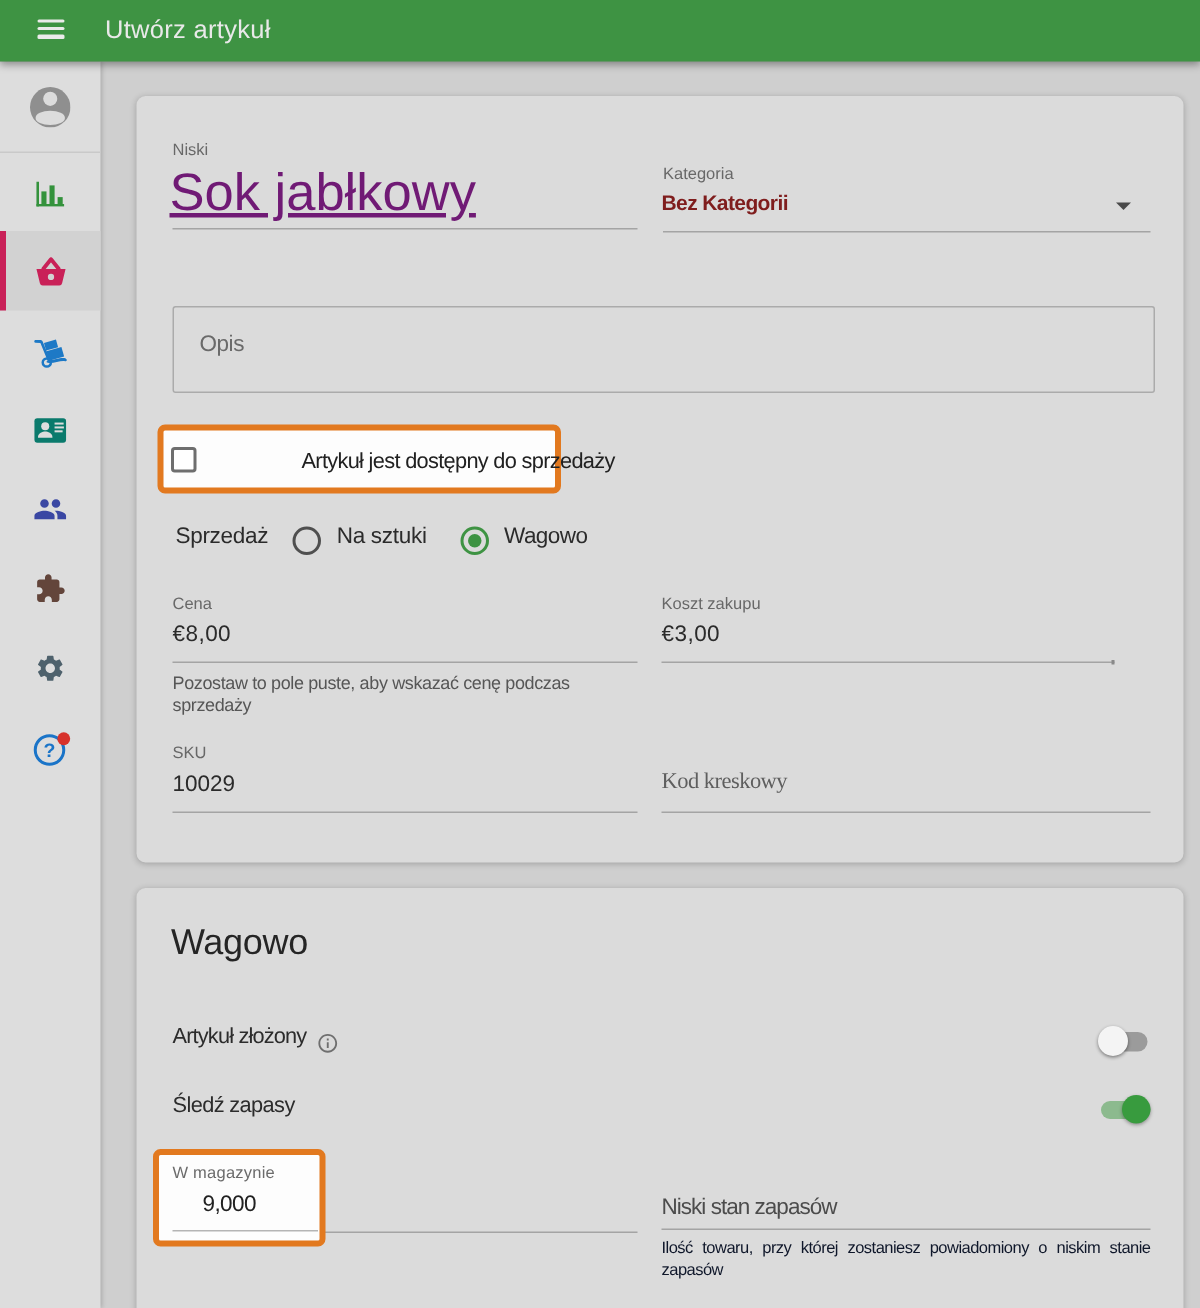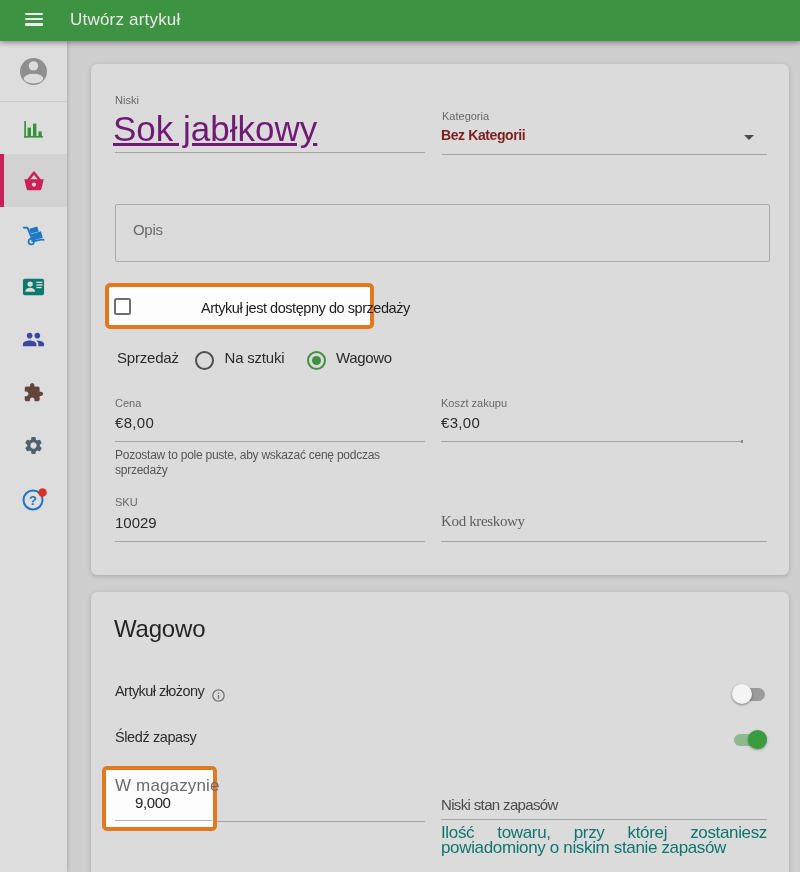--- a/index.html
+++ b/index.html
@@ -162,19 +162,19 @@
 
   <div class="abs" style="left:733px;top:688px;width:32px;height:12.5px;background:#9B9B9B;border-radius:7px;z-index:2;"></div>
   <div class="abs" style="left:731.5px;top:684px;width:20px;height:20px;background:#F4F4F4;border-radius:50%;box-shadow:0 1px 2.5px rgba(0,0,0,0.45);z-index:3;"></div>
   <div class="abs" style="left:115px;top:729px;font-size:14.5px;color:#2c2c2c;letter-spacing:-0.4px;z-index:2;">Śledź zapasy</div>
 
   <div class="abs" style="left:734px;top:733.5px;width:33px;height:12.5px;background:#8CBA8E;border-radius:7px;z-index:2;"></div>
   <div class="abs" style="left:748px;top:730px;width:19px;height:19px;background:#389B3E;border-radius:50%;box-shadow:0 1px 2.5px rgba(0,0,0,0.35);z-index:3;"></div>
 
   <div class="abs uline" style="left:115px;top:820.5px;width:310px;"></div>
   <div class="abs obox" style="left:102px;top:766px;width:115px;height:65px;"></div>
-  <div class="abs" style="left:115px;top:776.3px;font-size:17px;color:#6b6b6b;letter-spacing:0.15px;z-index:6;">W magazynie</div>
+  <div class="abs" style="left:115px;top:776.3px;font-size:11px;color:#6b6b6b;letter-spacing:0.15px;z-index:6;">W magazynie</div>
   <div class="abs" style="left:115px;top:794.4px;font-size:15px;color:#212121;letter-spacing:-0.4px;z-index:6;margin-left:20px;">9,000</div>
   <div class="abs" style="left:115px;top:820px;width:97px;height:1px;background:#B5B5B5;z-index:6;"></div>
 
   <div class="abs ph" style="left:441px;top:796.3px;color:#4c4c4c;letter-spacing:-0.65px;">Niski stan zapasów</div>
   <div class="abs uline" style="left:441px;top:819px;width:326px;"></div>
-  <div class="abs" style="left:441px;top:824.5px;width:326px;font-size:17px;color:#0f766e;line-height:15px;text-align:justify;letter-spacing:-0.35px;z-index:2;">Ilość towaru, przy której zostaniesz powiadomiony o niskim stanie zapasów</div>
+  <div class="abs" style="left:441px;top:824.5px;width:326px;font-size:11px;color:#0f172a;line-height:15px;text-align:justify;letter-spacing:-0.35px;z-index:2;">Ilość towaru, przy której zostaniesz powiadomiony o niskim stanie zapasów</div>
 
 </body></html>

